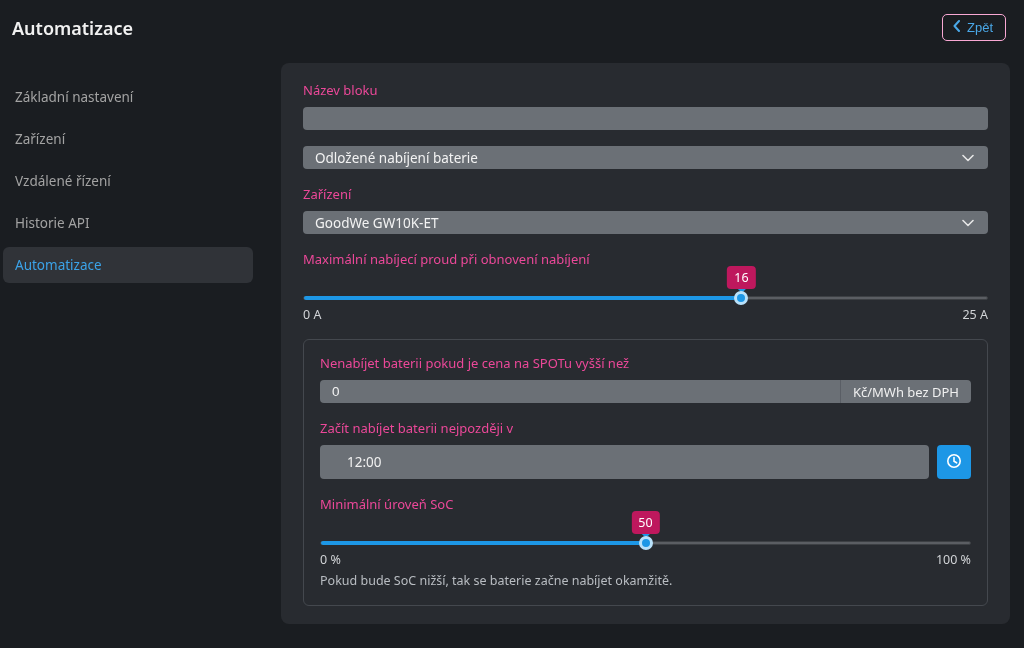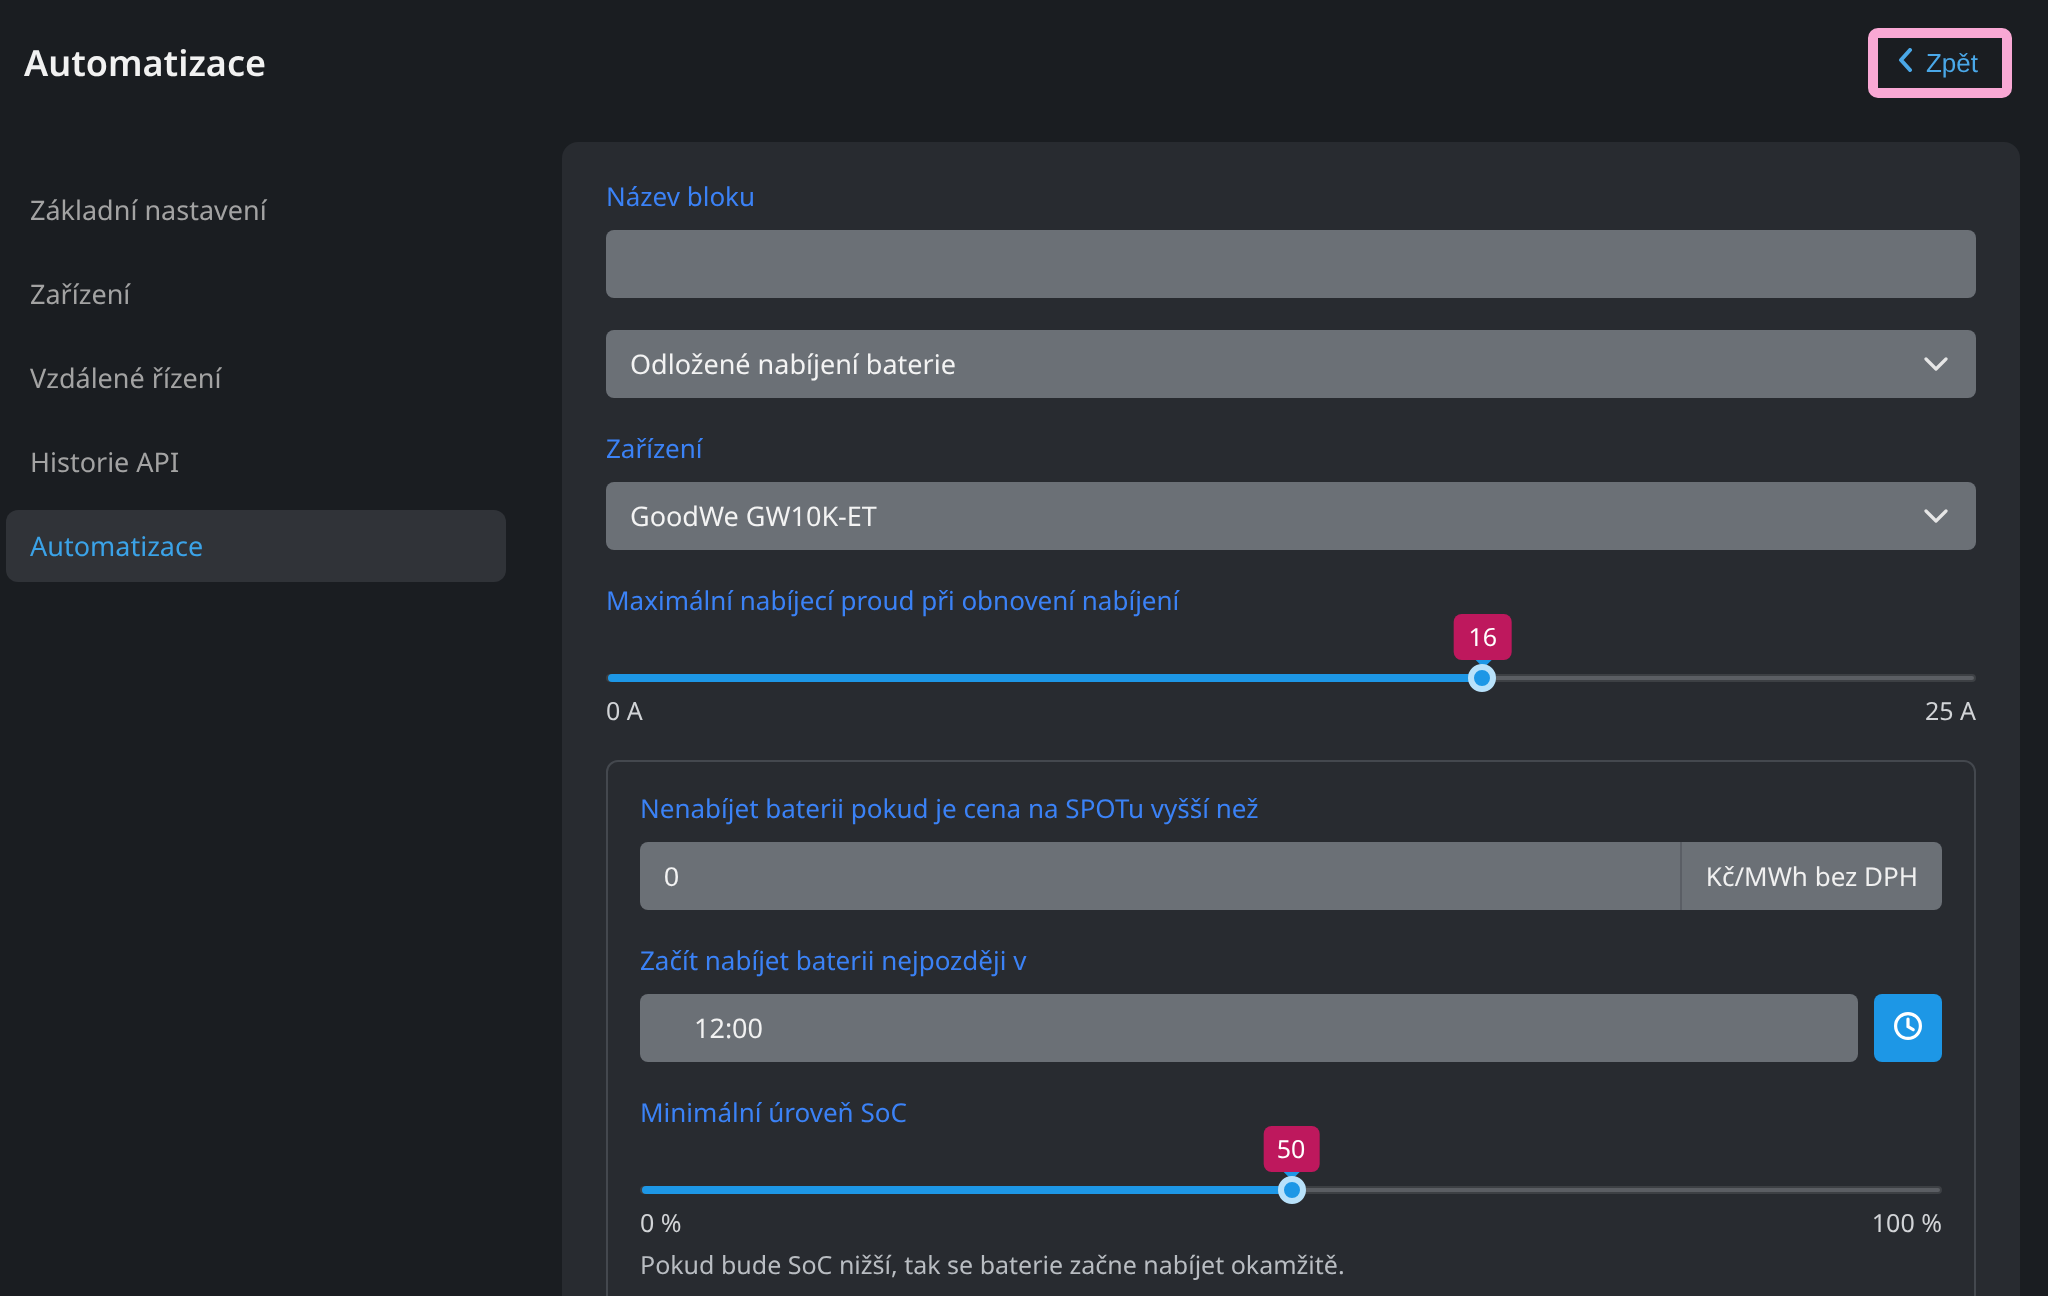--- a/index.html
+++ b/index.html
@@ -1,36 +1,36 @@
 <!DOCTYPE html>
 <html><head>
 <meta charset="utf-8">
 <style>
   * { box-sizing: border-box; margin: 0; padding: 0; }
   html, body { width: 1024px; height: 648px; background: #1a1d21; font-family: -apple-system, system-ui, "Segoe UI", Roboto, sans-serif; color: #e8eaed; overflow: hidden; }
 
   .topbar { display: flex; align-items: center; justify-content: space-between; padding: 14px 18px 22px 12px; }
   .page-title { font-size: 18px; font-weight: 600; color: #f1f1f1; }
-  .back-btn { display: inline-flex; align-items: flex-start; gap: 6px; border: 5px solid #f9a8d4; color: #4aa8e8; background: transparent; padding: 5px 12px 5px 9px; border-radius: 5px; font-size: 13px; cursor: pointer; }
+  .back-btn { display: inline-flex; align-items: flex-start; gap: 6px; border: 1px solid #f9a8d4; color: #4aa8e8; background: transparent; padding: 5px 12px 5px 9px; border-radius: 5px; font-size: 13px; cursor: pointer; }
   .back-btn svg { width: 9px; height: 12px; display: block; }
 
   .body { display: flex; padding: 0 0 0 0; }
 
   .sidebar { width: 257px; padding: 16px 0 0 0; }
   .side-item { padding: 9px 14px 9px 12px; font-size: 13.5px; color: #a3a3a3; border-radius: 6px; margin: 0 4px 6px 3px; cursor: pointer; }
   .side-item.active { background: #303338; color: #3ba3e8; }
 
   .panel { flex: 1; background: #282b30; border-radius: 8px; margin: 0 14px 16px 24px; padding: 18px 22px 18px 22px; }
 
-  .label { font-size: 13px; color: #3b82f6; margin-bottom: 8px; display: block; }
+  .label { font-size: 13px; color: #ec4899; margin-bottom: 8px; display: block; }
   .hint  { font-size: 12.5px; color: #b9bdc2; margin-top: 4px; }
 
   .text-input, .select {
     width: 100%; background: #6b7076; border: none; border-radius: 4px;
-    height: 34px; padding: 0 12px; color: #f3f3f3; font-size: 13.5px;
+    height: 23px; padding: 0 12px; color: #f3f3f3; font-size: 13.5px;
     display: flex; align-items: center; justify-content: space-between;
     cursor: text;
   }
   .select { cursor: pointer; }
   .chevron { width: 16px; height: 16px; display: flex; align-items: center; justify-content: center; }
   .chevron svg { width: 12px; height: 8px; display:block; }
 
   .field-row { margin-bottom: 16px; }
 
   

